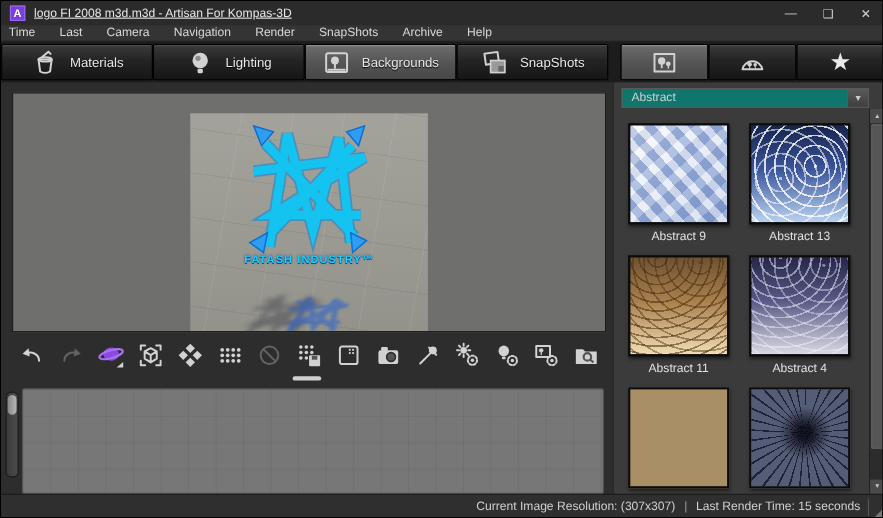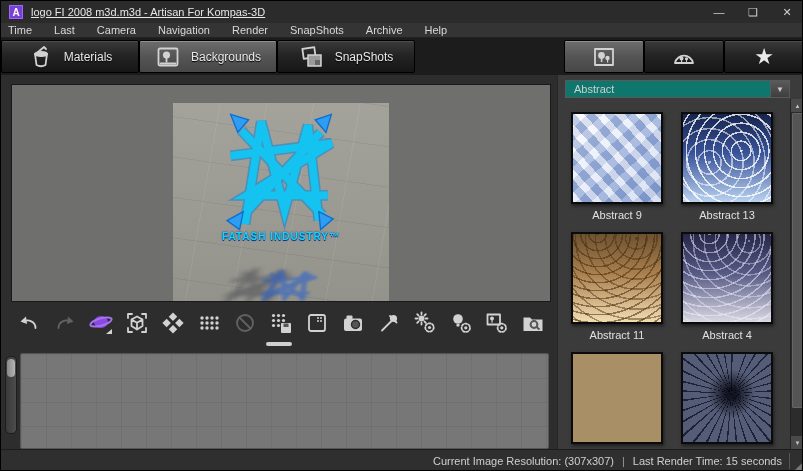--- a/index.html
+++ b/index.html
@@ -150,20 +150,30 @@
       <div class="tab-btn main-tab">
         <span class="tab-icon">
           <svg viewBox="0 0 24 24">
               <path class="icon-stroke" d="M6 9 H18 L16.5 20 Q12 22.5 7.5 20 Z"></path>
               <ellipse class="icon-stroke" cx="12" cy="9" rx="6" ry="2"></ellipse>
               <path class="icon-stroke" d="M9 7 L15 2 L17 4"></path>
             </svg>
         </span>
         <span class="tab-label">Materials</span>
       </div>
+      <div class="tab-btn main-tab">
+        <span class="tab-icon">
+          <svg viewBox="0 0 24 24">
+              <circle class="icon-fill" cx="12" cy="10" r="7"></circle>
+              <circle fill="#8a8a8a" cx="10" cy="8" r="2.4"></circle>
+              <rect class="icon-fill" x="9.6" y="17.5" width="4.8" height="4" rx="1"></rect>
+            </svg>
+        </span>
+        <span class="tab-label">Lighting</span>
+      </div>
       <div class="tab-btn main-tab selected">
         <span class="tab-icon">
           <svg viewBox="0 0 24 24">
               <rect class="icon-stroke" x="2.5" y="3.5" width="19" height="17" rx="1.5"></rect>
               <circle class="icon-fill" cx="10.5" cy="10" r="3.6"></circle>
               <rect class="icon-fill" x="9.6" y="12" width="1.8" height="5.5"></rect>
               <path class="icon-stroke" d="M4.5 18.5 H19.5"></path>
             </svg>
         </span>
         <span class="tab-label">Backgrounds</span>

